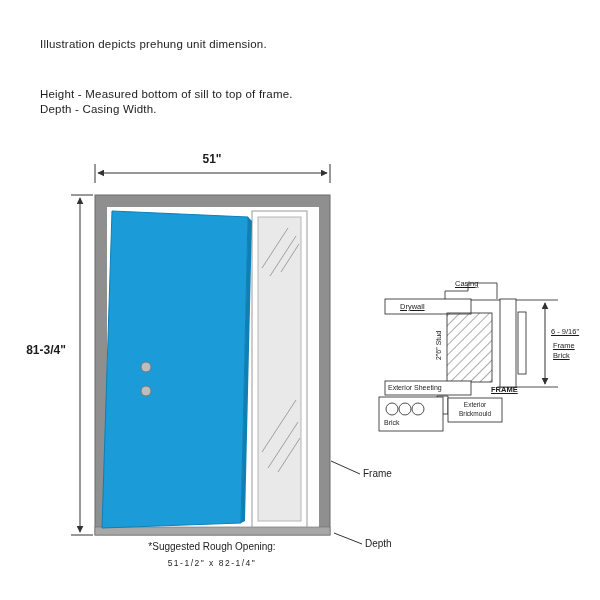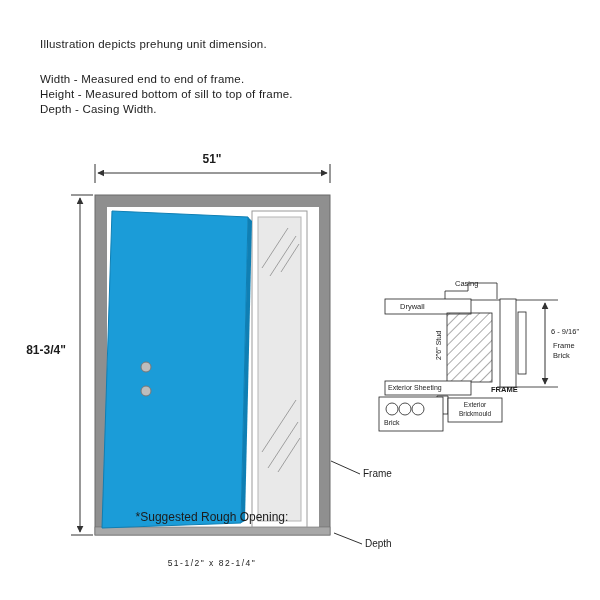--- a/index.html
+++ b/index.html
@@ -3,21 +3,21 @@
 <meta charset="utf-8">
 <style>
   html,body{margin:0;padding:0;background:#fff;}
   .page{position:relative;width:600px;height:592px;background:#ffffff;
         font-family:"Liberation Sans",sans-serif;color:#1c1c1c;overflow:hidden;}
   .t{position:absolute;white-space:nowrap;}
   .note{font-size:11.5px;letter-spacing:.2px;}
   .dim{font-size:12px;font-weight:600;}
   .lbl{font-size:10px;}
   .xs{font-size:7px;}
-  .xs2{font-size:7.5px;}
+  .xs2{font-size:7.5px;text-decoration:underline;}
   .tc{text-align:center;}
   svg{position:absolute;left:0;top:0;}
   .rot{transform:rotate(-90deg);transform-origin:center center;}
 </style>
 </head>
 <body>
 
 <div class="page">
 
   <svg width="600" height="600" viewBox="0 0 600 600">
@@ -87,31 +87,30 @@
       <rect x="379" y="397" width="64" height="34" fill="#ffffff"></rect>
       <circle cx="392" cy="409" r="6"></circle>
       <circle cx="405" cy="409" r="6"></circle>
       <circle cx="418" cy="409" r="6"></circle>
     </g>
 
     <line x1="545" y1="303" x2="545" y2="384" stroke="#333" stroke-width="1" marker-start="url(#arr)" marker-end="url(#arr)"></line>
   </svg>
 
   <div class="t note" style="left:40px;top:38px">Illustration depicts prehung unit dimension.</div>
-  <div class="t note" style="left:40px;top:73px">Width - Measured end to end of frame.</div>
   <div class="t note" style="left:40px;top:88px">Height - Measured bottom of sill to top of frame.</div>
   <div class="t note" style="left:40px;top:103px">Depth - Casing Width.</div>
 
   <div class="t dim tc" style="left:192px;top:152px;width:40px">51"</div>
   <div class="t dim tc" style="left:14px;top:343px;width:64px">81-3/4"</div>
 
   <div class="t lbl" style="left:363px;top:468px">Frame</div>
   <div class="t lbl" style="left:365px;top:538px">Depth</div>
 
-  <div class="t tc" style="left:128px;top:510px;width:168px;font-size:12px">*Suggested Rough Opening:</div>
+  <div class="t tc" style="left:128px;top:541px;width:168px;font-size:10px">*Suggested Rough Opening:</div>
   <div class="t tc" style="left:118px;top:558px;width:188px;font-size:8.5px;letter-spacing:1.5px">51-1/2" x 82-1/4"</div>
 
   <div class="t xs2" style="left:455px;top:279px">Casing</div>
   <div class="t xs2" style="left:400px;top:302px">Drywall</div>
   <div class="t xs tc rot" style="left:403px;top:342px;width:70px">2"6" Stud</div>
   <div class="t xs" style="left:388px;top:384px">Exterior Sheeting</div>
   <div class="t xs2" style="left:491px;top:385px;font-weight:bold">FRAME</div>
 
   <div class="t xs2" style="left:551px;top:327px">6 - 9/16"</div>
   <div class="t xs2" style="left:553px;top:341px">Frame</div>

